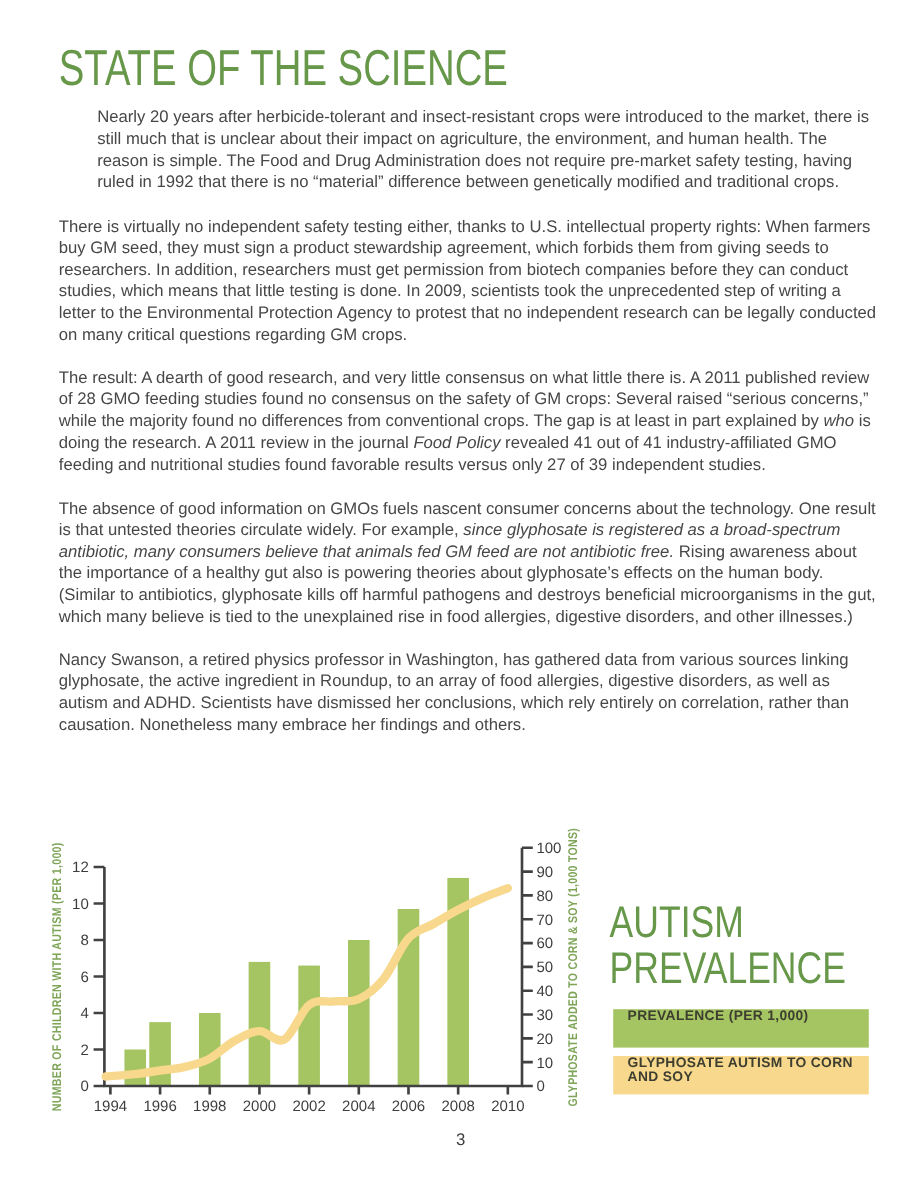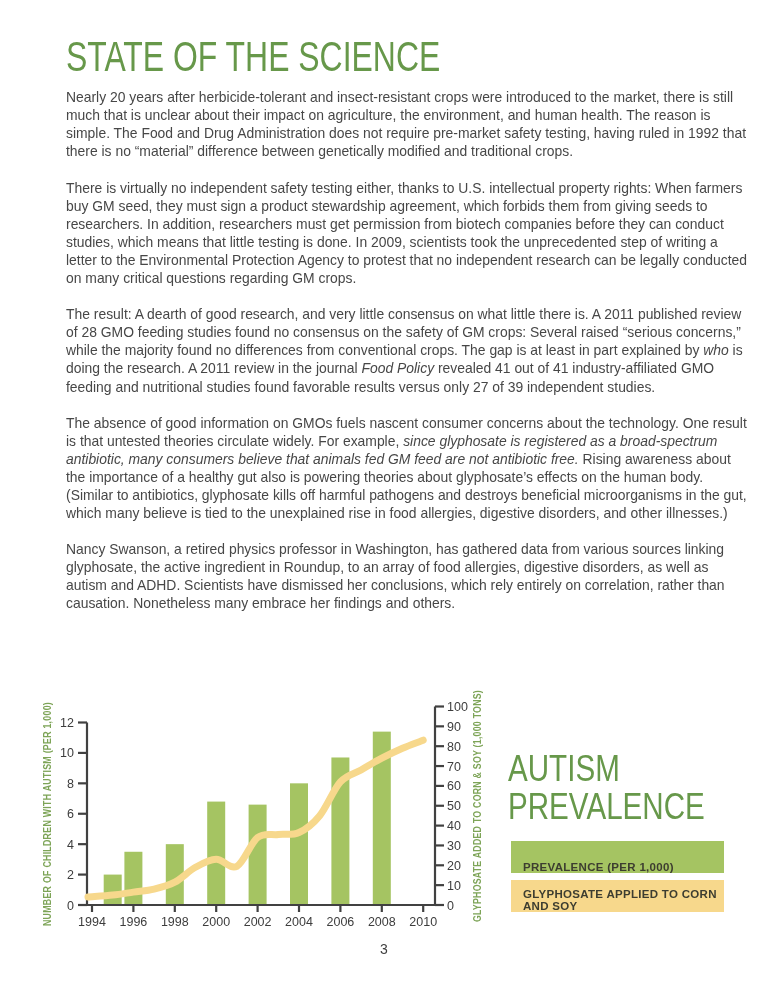--- a/index.html
+++ b/index.html
@@ -2,41 +2,41 @@
 <html><head>
 <meta charset="utf-8">
 <style>
   html,body{margin:0;padding:0;}
   body{
     width:768px;height:994px;position:relative;overflow:hidden;
     background:#ffffff;
     font-family:"Liberation Sans","DejaVu Sans",sans-serif;
     -webkit-font-smoothing:antialiased;
   }
-  .content{padding:34px 40px 0 66px;}
+  .content{padding:34px 40px 0 49px;}
   h1.doc-title{
     margin:0;font-size:42px;font-weight:400;color:#67984a;
     transform:scaleX(0.76);transform-origin:left center;
     white-space:nowrap;letter-spacing:0px;line-height:1.1;
   }
   #paragraphs{width:686px;}
   #paragraphs p{
     margin:0 0 18px 0;font-size:13.9px;line-height:18.1px;color:#474747;
   }
-  #paragraphs p:first-child{margin-top:8px;}
+  #paragraphs p:first-child{margin-top:8px;margin-left:32px;}
   #paragraphs em{}
   .chart-wrap{position:absolute;left:34px;top:668px;width:460px;height:266px;}
   .chart-side-heading{
     position:absolute;left:508px;top:750px;color:#67984a;
     font-size:37px;line-height:38px;font-weight:400;
     transform:scaleX(0.80);transform-origin:left top;white-space:nowrap;
   }
   .legend{position:absolute;left:511px;top:841px;width:213px;}
   .legend-item{
-    width:213px;height:32px;display:flex;align-items:flex-end;
+    width:213px;height:32px;display:flex;align-items:flex-start;
     box-sizing:border-box;padding-left:12px;margin-bottom:7px;
     font-size:11.5px;font-weight:bold;letter-spacing:0.3px;color:#3d3d30;
   }
   .legend-item.green{background:#a5c462;}
   .legend-item.yellow{background:#f7d88c;}
   .page-number{
     position:absolute;left:0;top:941px;width:768px;text-align:center;
     font-size:14px;color:#3e3e3e;
   }
 </style>
@@ -130,17 +130,17 @@
 <div class="chart-side-heading">
   <div>AUTISM</div>
   <div>PREVALENCE</div>
 </div>
 
 <div class="legend">
   <div class="legend-item green">
     <span>PREVALENCE (PER 1,000)</span>
   </div>
   <div class="legend-item yellow">
-    <span>GLYPHOSATE APPLIED TO CORN AND SOY</span>
+    <span>GLYPHOSATE AUTISM TO CORN AND SOY</span>
   </div>
 </div>
 
 <div class="page-number">3</div>
 
 </body></html>

